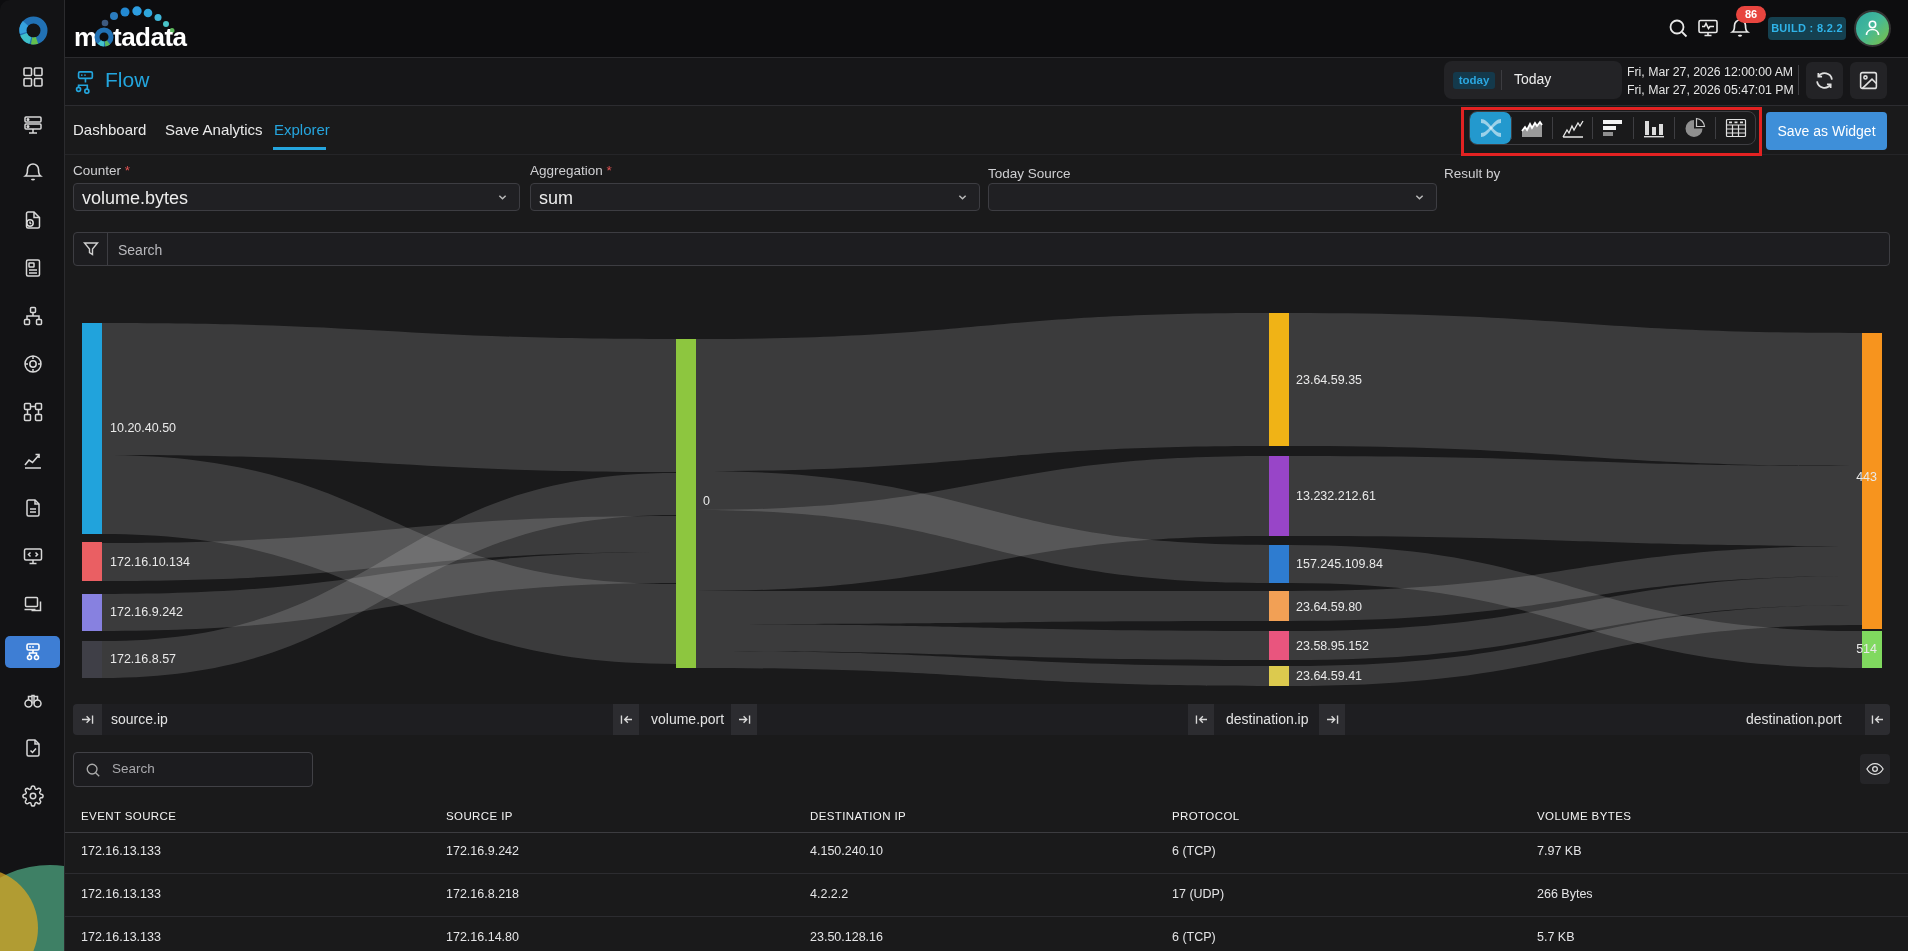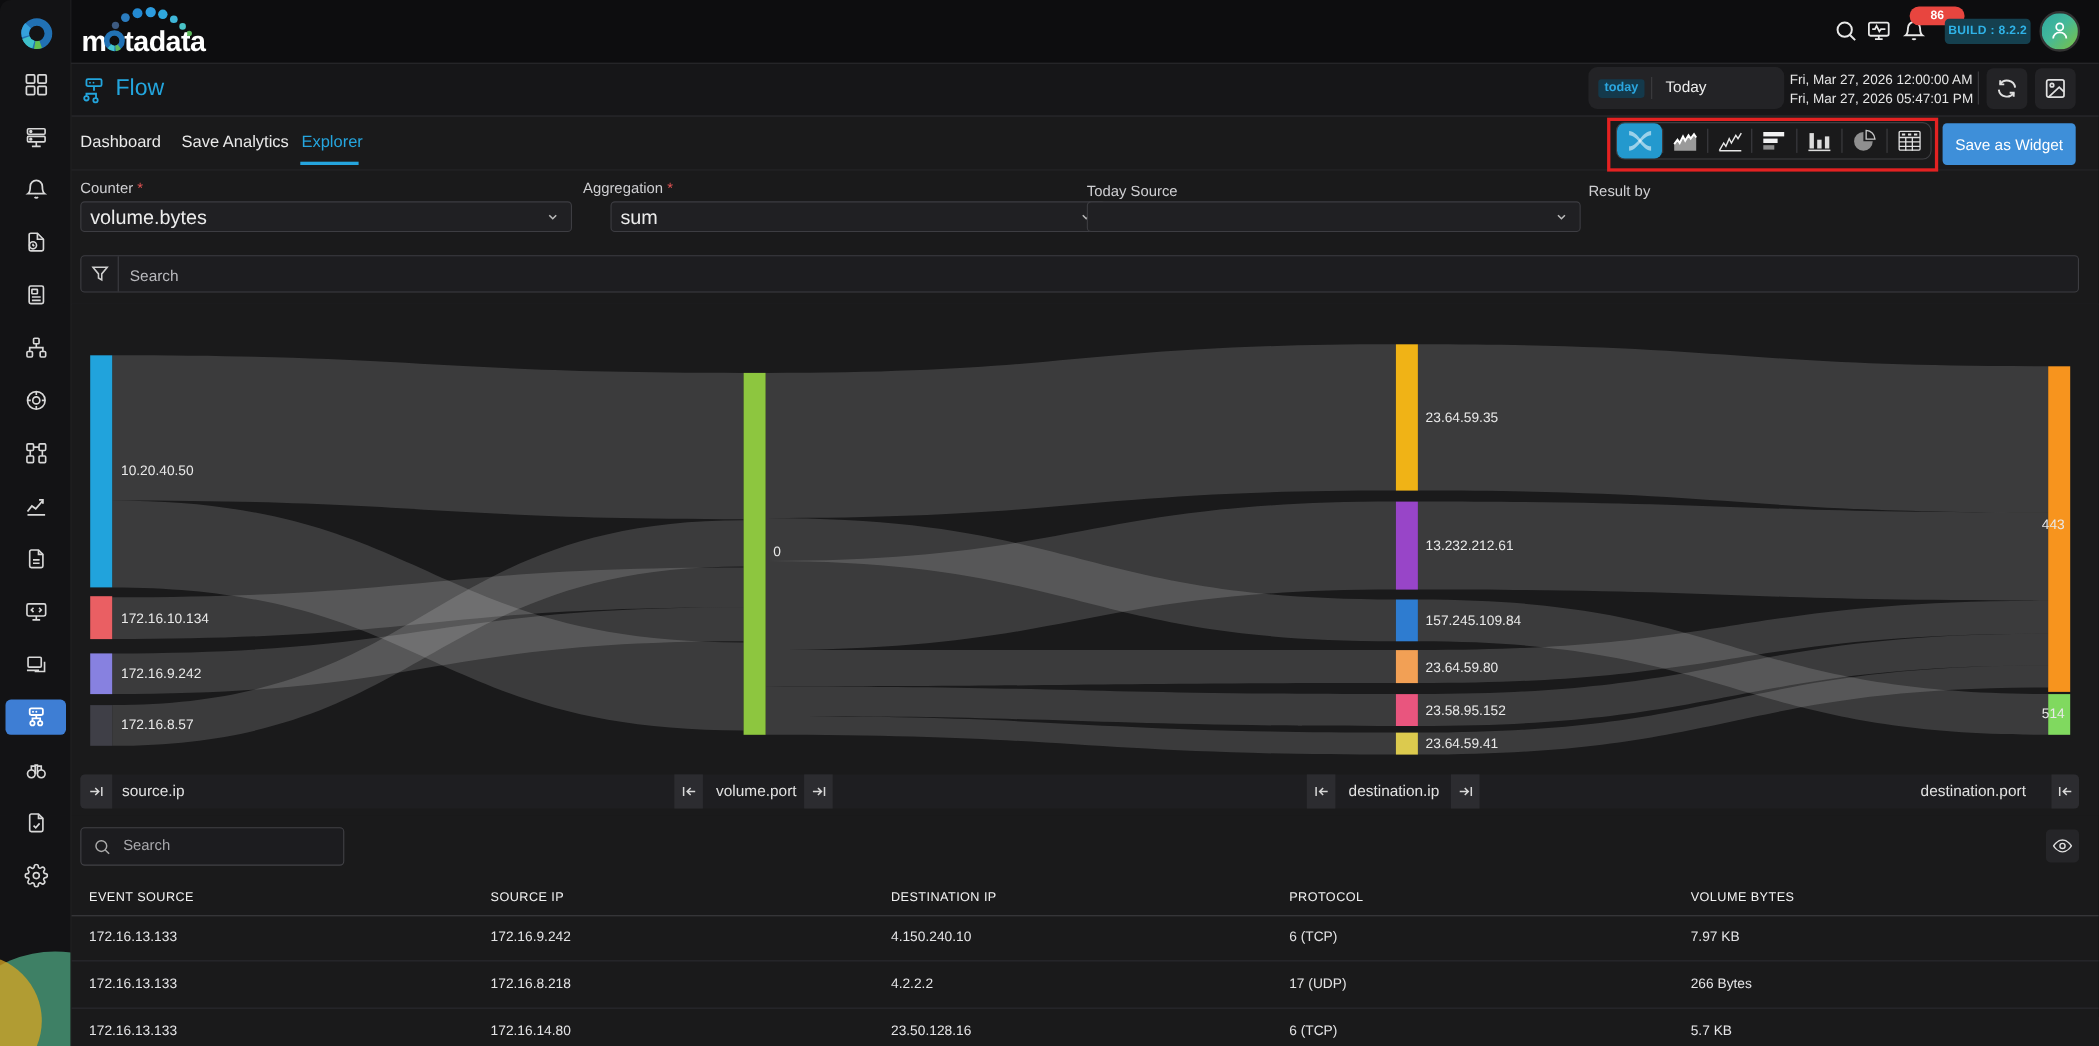--- a/index.html
+++ b/index.html
@@ -116,21 +116,21 @@
     <div class="abs" style="left:1461px;top:107px;width:301px;height:49px;border:3px solid #e32222;z-index:9"></div>
     <div class="abs" style="left:1766px;top:112px;width:121px;height:38px;background:#3E8FD9;border-radius:4px;color:#fff;font-size:14px;text-align:center;line-height:38px">Save as Widget</div>
 
 <div class="lbl" style="left:73px;top:163px">Counter <b>*</b></div>
 <div class="lbl" style="left:530px;top:163px">Aggregation <b>*</b></div>
 <div class="lbl" style="left:988px;top:166px">Today Source</div>
 <div class="lbl" style="left:1444px;top:166px">Result by</div>
 <div class="sel" style="left:73px;top:183px;width:447px">volume.bytes<svg class="chev" viewBox="0 0 10 10" fill="none" stroke="#bbb" stroke-width="1.6">
         <path d="M1.5 3 5 6.5 8.5 3"></path>
       </svg></div>
-<div class="sel" style="left:555px;top:183px;width:450px">sum<svg class="chev" viewBox="0 0 10 10" fill="none" stroke="#bbb" stroke-width="1.6">
+<div class="sel" style="left:530px;top:183px;width:450px">sum<svg class="chev" viewBox="0 0 10 10" fill="none" stroke="#bbb" stroke-width="1.6">
         <path d="M1.5 3 5 6.5 8.5 3"></path>
       </svg></div>
 <div class="sel" style="left:988px;top:183px;width:449px">
       <svg class="chev" viewBox="0 0 10 10" fill="none" stroke="#bbb" stroke-width="1.6">
         <path d="M1.5 3 5 6.5 8.5 3"></path>
       </svg>
     </div>
 <div class="abs" style="left:73px;top:232px;width:1817px;height:34px;background:#1d1d20;border:1px solid #3d3d42;border-radius:4px">
   <div class="abs" style="left:0;top:0;width:34px;height:32px;border-right:1px solid #3d3d42;display:flex;align-items:center;justify-content:center">
     <svg width="16" height="16" viewBox="0 0 16 16" fill="none" stroke="#cfcfcf" stroke-width="1.4">
@@ -428,21 +428,21 @@
       </svg>
 <svg class="abs" style="left:37px;top:17px" width="22" height="22" viewBox="0 0 22 22" fill="none" stroke="#e8e8e8" stroke-width="1.6">
         <rect x="2" y="3.5" width="18" height="12" rx="1.5"></rect>
         <path d="M5 9.5h2.5l1.5-3 2.5 5 1.5-2h4"></path>
         <path d="M11 15.5v3M7.5 18.5h7"></path>
       </svg>
 <svg class="abs" style="left:69px;top:17px" width="22" height="22" viewBox="0 0 22 22" fill="none" stroke="#e8e8e8" stroke-width="1.7">
         <path d="M11 3a5.5 5.5 0 0 0-5.5 5.5c0 5-2 6.5-2 6.5h15s-2-1.5-2-6.5A5.5 5.5 0 0 0 11 3z"></path>
         <path d="M9.5 18a1.8 1.8 0 0 0 3 0"></path>
       </svg>
-<div class="abs" style="left:76px;top:6px;min-width:24px;height:17px;background:#e8453f;border-radius:9px;color:#fff;font-size:11px;font-weight:bold;text-align:center;line-height:17px;padding:0 19px">86</div>
+<div class="abs" style="left:76px;top:6px;min-width:24px;height:17px;background:#e8453f;border-radius:9px;color:#fff;font-size:11px;font-weight:bold;text-align:center;line-height:17px;padding:0 9px">86</div>
 <div class="abs" style="left:108px;top:17px;width:78px;height:23px;background:#15404f;border-radius:4px;color:#2fb3e8;font-size:11px;font-weight:bold;text-align:center;line-height:23px;letter-spacing:0.3px">BUILD : 8.2.2</div>
 <div class="abs" style="left:194px;top:10px;width:37px;height:37px;border-radius:50%;background:linear-gradient(135deg,#2fa8a0 0%,#43b89a 45%,#7dc242 100%);border:2px solid #333">
 <svg style="position:absolute;left:6px;top:5px" width="21" height="21" viewBox="0 0 21 21" fill="none" stroke="#fff" stroke-width="1.6">
           <circle cx="10.5" cy="7.5" r="3.2"></circle>
           <path d="M4.5 18c0-3.3 2.7-5.5 6-5.5s6 2.2 6 5.5"></path>
         </svg>
 </div>
 </div>
 
 </div>

